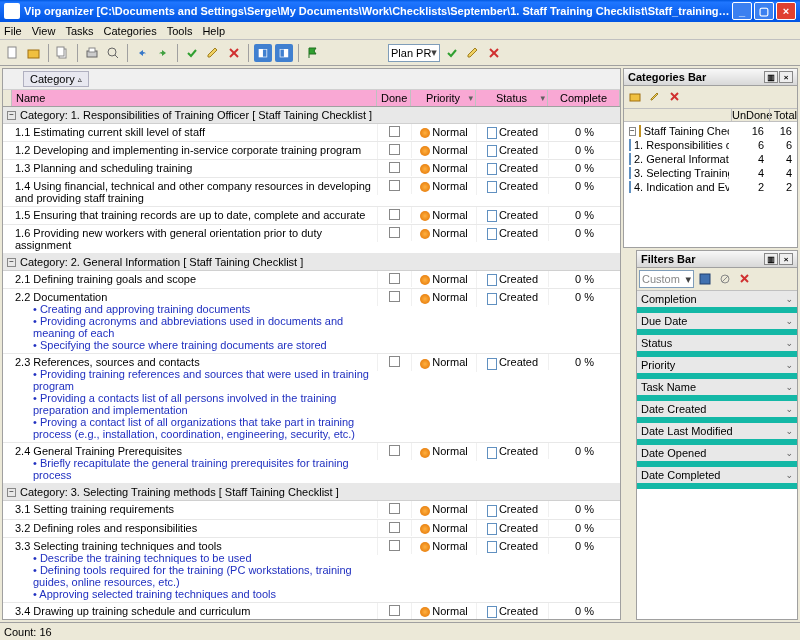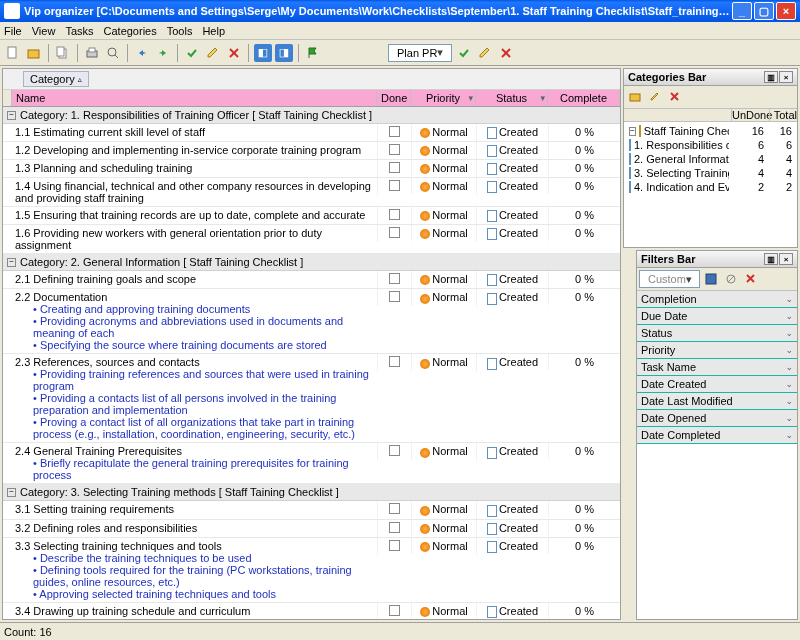--- a/index.html
+++ b/index.html
@@ -8,21 +8,21 @@
 .titlebar .icon { width: 16px; height: 16px; background: #fff; margin-right: 4px; border-radius: 2px; }
 .titlebar-text { flex: 1; font-weight: bold; overflow: hidden; white-space: nowrap; text-overflow: ellipsis; }
 .winbtns { display: flex; gap: 2px; }
 .winbtn { width: 20px; height: 18px; background: #3b80f0; border: 1px solid #fff; color: #fff; display: flex; align-items: center; justify-content: center; font-weight: bold; border-radius: 2px; cursor: pointer; }
 .winbtn.close { background: #e04030; }
 .menubar { background: #ece9d8; height: 18px; display: flex; align-items: center; padding: 0 4px; gap: 10px; border-bottom: 1px solid #c0c0c0; }
 .menubar span { cursor: pointer; }
 .toolbar { background: #ece9d8; height: 26px; display: flex; align-items: center; padding: 0 4px; gap: 3px; border-bottom: 1px solid #a0a0a0; }
 .tbtn { width: 18px; height: 18px; border: 1px solid transparent; display: flex; align-items: center; justify-content: center; cursor: pointer; border-radius: 2px; }
 .tsep { width: 1px; height: 18px; background: #a0a0a0; margin: 0 2px; }
-.combo { border: 1px solid #7f9db9; background: #fff; height: 18px; padding: 0 8px; display: flex; align-items: center; min-width: 50px; }
+.combo { border: 1px solid #7f9db9; background: #fff; height: 18px; padding: 0 2px; display: flex; align-items: center; min-width: 50px; }
 .combo .dd { margin-left: auto; color: #404040; }
 .main { display: flex; height: calc(640px - 22px - 18px - 26px - 18px); }
 .left { flex: 1; display: flex; flex-direction: column; border: 1px solid #a0a0a0; margin: 2px; background: #fff; min-width: 0; }
 .right { width: 175px; display: flex; flex-direction: column; margin: 2px 2px 2px 0; gap: 2px; }
 .grouprow { background: #f0f0f0; border-bottom: 1px solid #d0d0d0; padding: 2px 20px; display: flex; align-items: center; }
 .grouptag { background: #e8e8f0; border: 1px solid #b0b0c0; padding: 1px 6px; display: flex; align-items: center; gap: 3px; }
 .headrow { display: flex; background: #f9a8d4; border-bottom: 1px solid #a0a0a0; }
 .hc { border-right: 1px solid #c0c0c0; padding: 2px 4px; text-align: center; position: relative; }
 .hc .dd { position: absolute; right: 2px; top: 3px; color: #606060; font-size: 9px; }
 .c-name { flex: 1; text-align: left; }
@@ -56,21 +56,21 @@
 .trow .tlbl { flex: 1; display: flex; align-items: center; gap: 3px; overflow: hidden; white-space: nowrap; }
 .trow .tn { width: 38px; text-align: right; padding-right: 3px; }
 .trow .tm { width: 28px; text-align: right; padding-right: 3px; }
 .tic { width: 12px; height: 12px; display: inline-block; }
 .tic.folder { background: #f0c040; border: 1px solid #c09020; }
 .tic.doc { background: #fff; border: 1px solid #6090c0; }
 .tpad { display: inline-block; }
 .filters { flex: 1; margin-left: 13px; }
 .ftoolbar { display: flex; align-items: center; gap: 2px; padding: 2px; background: #ece9d8; border-bottom: 1px solid #c0c0c0; }
 .flist { background: #fff; flex: 1; }
-.frow { display: flex; align-items: center; background: #e8e8e8; border-bottom: 1px solid #14b8a6; padding: 2px 4px; }
+.frow { display: flex; align-items: center; background: #e8e8e8; border-bottom: 6px solid #14b8a6; padding: 2px 4px; }
 .frow .fdd { margin-left: auto; font-size: 9px; color: #606060; cursor: pointer; }
 .statusbar { height: 18px; background: #ece9d8; border-top: 1px solid #a0a0a0; padding: 1px 4px; display: flex; align-items: center; }
 svg { display: block; }
 </style>
 </head>
 <body>
 
 <div class="titlebar">
   <div class="icon"></div>
   <div class="titlebar-text">Vip organizer   [C:\Documents and Settings\Serge\My Documents\Work\Checklists\September\1. Staff Training Checklist\Staff_training_checklist.vpdb]</div>

